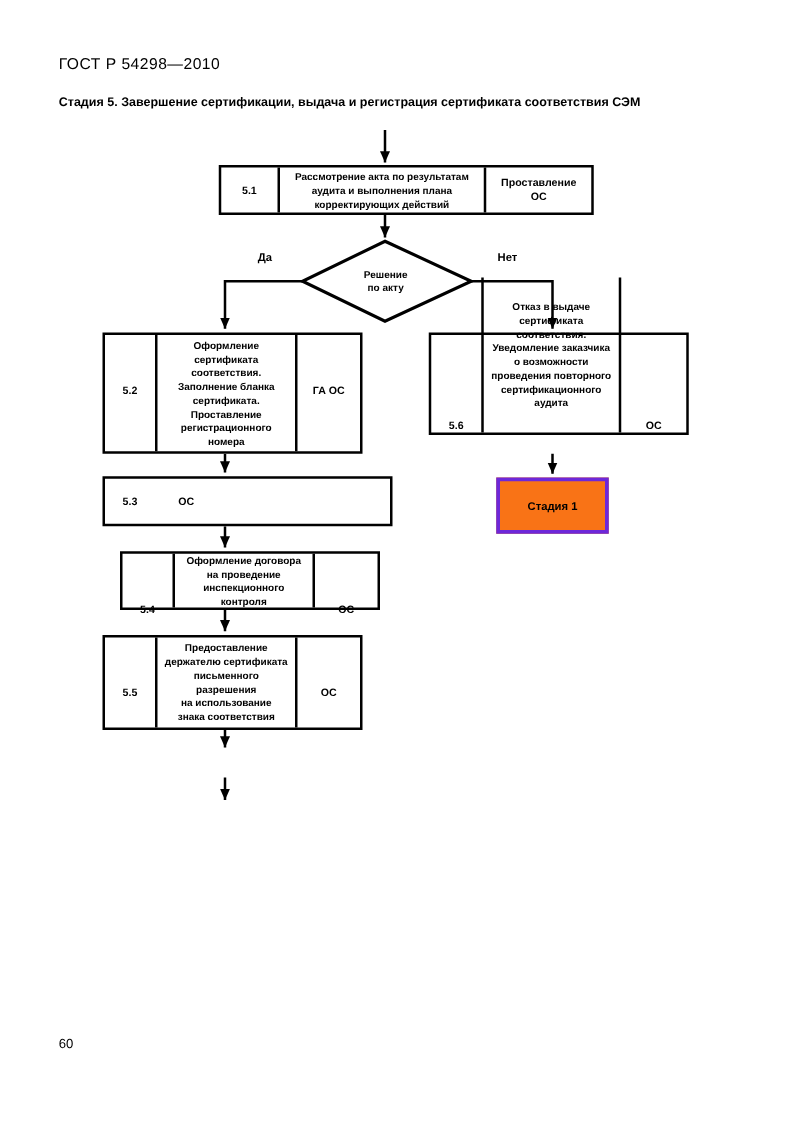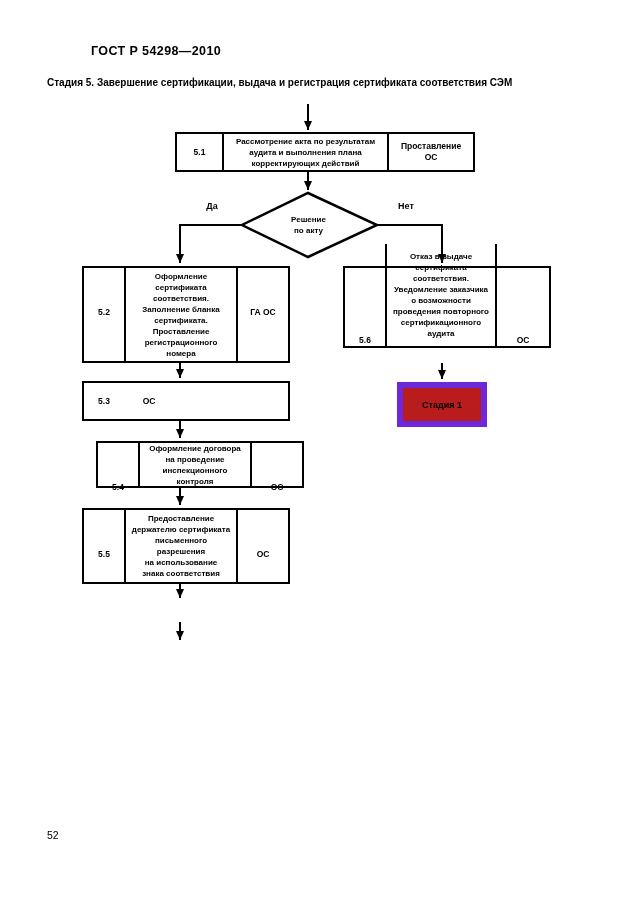--- a/index.html
+++ b/index.html
@@ -13,23 +13,22 @@
     width:630px;
     height:913px;
     background:#ffffff;
     margin:0 auto;
     overflow:hidden;
   }
   .doc-code{
     position:absolute;
     left:47px; top:44px;
     font-size:12.5px;
-    font-weight:bold;
+    font-weight:normal;
     letter-spacing:0.4px;
-    margin-left:44px;
   }
   .page-title{
     position:absolute;
     left:47px; top:77px;
     font-size:10px;
     font-weight:bold;
   }
   .flowchart{
     position:absolute;
     left:0; top:0; width:630px; height:913px;
@@ -54,33 +53,33 @@
     font-weight:bold;
     font-size:8px;
     line-height:11px;
     white-space:pre-line;
     box-sizing:border-box;
   }
   .cell.main{
     flex:1;
     border-left:2px solid #000;
     border-right:2px solid #000;
-    padding:7px 2px;
+    padding:18px 2px;
   }
   .cell.num, .cell.exec{ font-size:8.5px; }
   .proc-box.top-align .num,
   .proc-box.top-align .exec{
     align-items:flex-start;
     padding-top:7px;
     margin-top:32px;
   }
   .stage-box{
     position:absolute;
-    border:6px solid #6d28d9;
-    background:#b91c1c;
+    border:3px solid #6d28d9;
+    background:#f97316;
     display:flex;
     align-items:center;
     justify-content:center;
     font-weight:bold;
     font-size:9px;
     box-sizing:border-box;
   }
   .decision-label{
     position:absolute;
     left:258px; top:214px;
@@ -162,21 +161,21 @@
 сертификата
 соответствия.
 Заполнение бланка
 сертификата.
 Проставление
 регистрационного
 номера</div>
       <div class="cell exec" style="flex:0 0 50px">ГА ОС</div>
     </div>
 
-    <div class="proc-box" style="left:82px;top:381px;width:208px;height:40px;">
+    <div class="proc-box" style="left:82px;top:381px;width:232px;height:40px;">
       <div class="cell num" style="flex:0 0 40px">5.3</div>
       <div class="cell exec" style="flex:0 0 50px">ОС</div>
     </div>
 
     <div class="proc-box top-align" style="left:96px;top:441px;width:208px;height:47px;">
       <div class="cell num" style="flex:0 0 40px">5.4</div>
       <div class="cell main">Оформление договора
 на проведение
 инспекционного
 контроля</div>
@@ -205,15 +204,15 @@
 сертификационного
 аудита</div>
       <div class="cell exec" style="flex:0 0 52px">ОС</div>
     </div>
 
 
     <div class="stage-box" style="left:397px;top:382px;width:90px;height:45px;">Стадия 1</div>
 
   </div>
 
-  <div class="page-number">52</div>
+  <div class="page-number">60</div>
 
 </div>
 
 </body></html>

